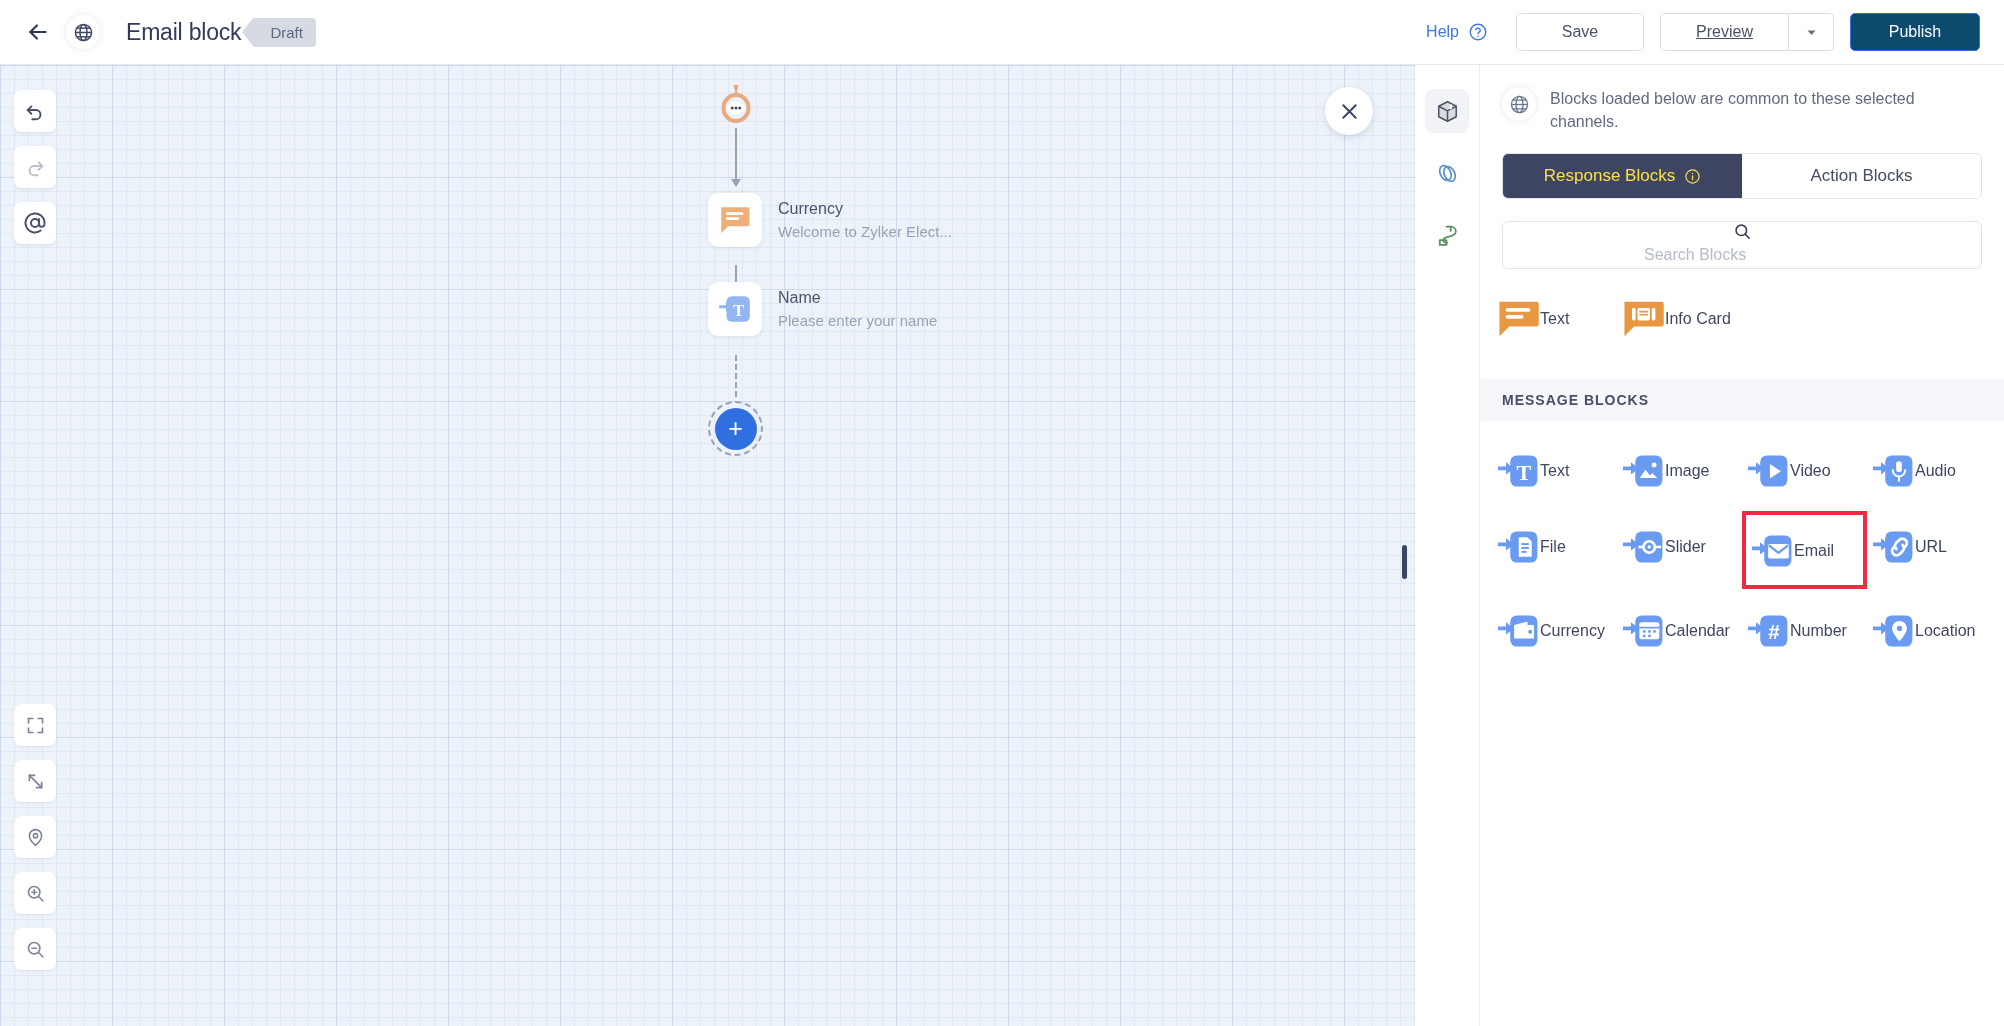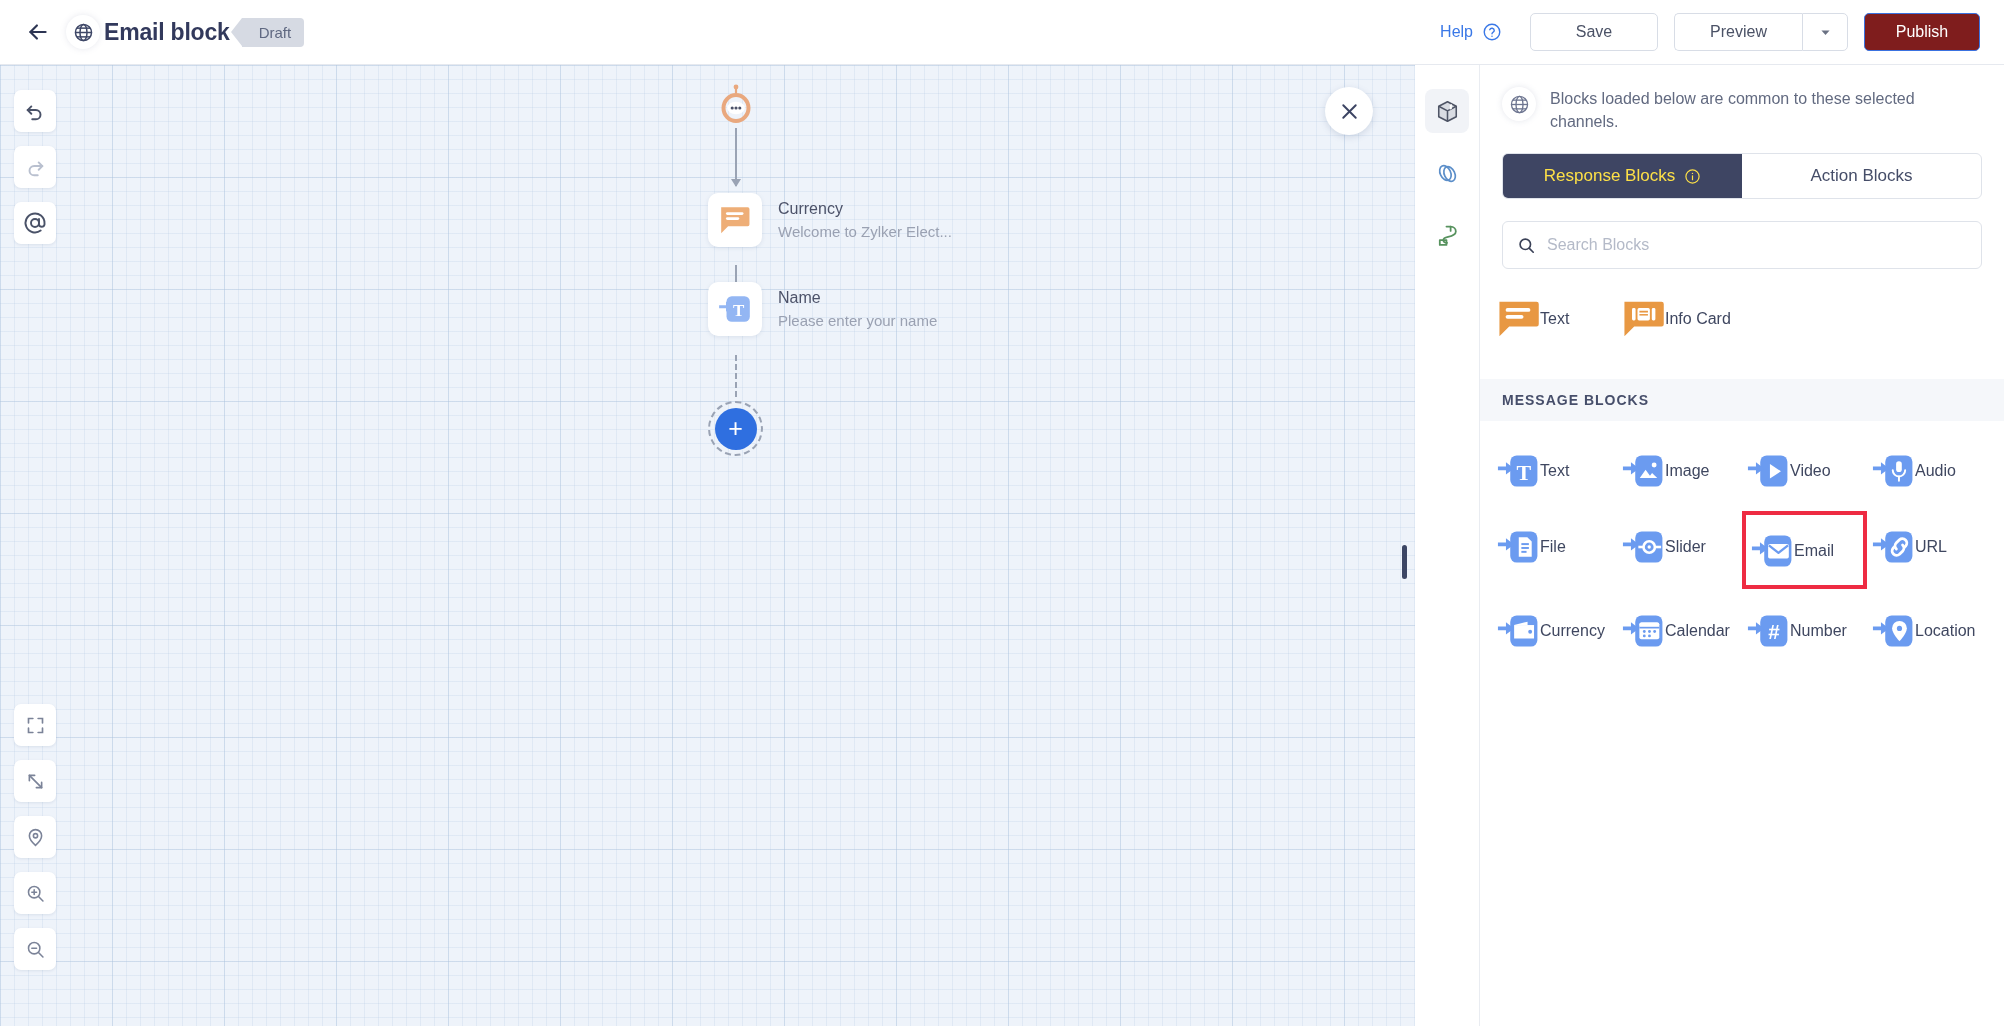--- a/index.html
+++ b/index.html
@@ -21,21 +21,21 @@
     display: flex; align-items: center; justify-content: center;
     cursor: pointer; color: #2d3553;
   }
   #title-globe {
     margin-left: 12px; width: 34px; height: 34px; border-radius: 50%;
     background: #fff; box-shadow: 0 0 6px rgba(120,130,160,.18);
     display: flex; align-items: center; justify-content: center;
     color: #3e4767;
   }
   #page-title {
-    margin-left: 4px; font-size: 23px; font-weight: bold;
+    margin-left: 26px; font-size: 23px; font-weight: normal;
     color: #32395c; letter-spacing: -0.2px; white-space: nowrap;
   }
   #draft-badge {
     margin-left: 12px; position: relative; height: 29px;
     background: #d6dae3; color: #5f6881;
     font-size: 15px; display: flex; align-items: center;
     padding: 0 13px 0 17px; border-radius: 0 4px 4px 0;
   }
   #draft-badge::before {
     content: ""; position: absolute; left: -11px; top: 0;
@@ -52,27 +52,27 @@
   #help-icon { color: #3a78e7; display: flex; align-items: center; margin-right: 28px; cursor: pointer; }
   .hbtn {
     height: 38px; border: 1px solid #d8dde6; background: #fff;
     border-radius: 5px; font-size: 16px; color: #4b5266;
     display: flex; align-items: center; justify-content: center;
     cursor: pointer; font-family: "Liberation Sans", sans-serif;
   }
   #save-button { width: 128px; margin-right: 16px; }
   #preview-group { display: flex; margin-right: 16px; }
   #preview-button {
-    width: 128px; border-radius: 5px 0 0 5px; border-right: none;
+    width: 128px; border-radius: 5px 0 0 5px; border-right: none; text-decoration: underline;
   }
   #preview-caret {
     width: 46px; border-radius: 0 5px 5px 0; color: #6a7183;
   }
   #publish-button {
-    width: 116px; background: #7f1d1d; border-color: #3a72e0;
+    width: 130px; background: #0c4a6e; border-color: #3a72e0;
     color: #fff; font-weight: normal;
   }
 
   
   #canvas {
     position: absolute; top: 65px; left: 0; width: 1415px; height: 961px;
     background-color: #eef3fa;
     background-image:
       linear-gradient(to right, rgba(170,192,220,.35) 1px, transparent 1px),
       linear-gradient(to bottom, rgba(170,192,220,.35) 1px, transparent 1px),
@@ -184,21 +184,21 @@
     border: 1px solid #dfe3ea; border-radius: 6px; display: flex; overflow: hidden;
   }
   .tab {
     flex: 1; display: flex; align-items: center; justify-content: center;
     font-size: 17px; cursor: pointer; color: #454d68; gap: 9px;
   }
   .tab.active { background: #3e4563; color: #fde047; }
   #search-wrap {
     margin: 22px 22px 0 22px; height: 48px;
     border: 1px solid #dfe3ea; border-radius: 6px;
-    display: flex; align-items: center; padding: 0 14px;
+    display: flex; align-items: center; padding: 0 14px; flex-direction: column;
   }
   #search-input {
     border: none; outline: none; flex: 1; margin-left: 11px;
     font-size: 16px; color: #3a4157; font-family: "Liberation Sans", sans-serif;
     background: transparent;
   }
   #search-input::placeholder { color: #b4bac8; }
   .section-head {
     margin-top: 22px; height: 42px; background: #f5f7fa;
     display: flex; align-items: center; padding-left: 22px;

